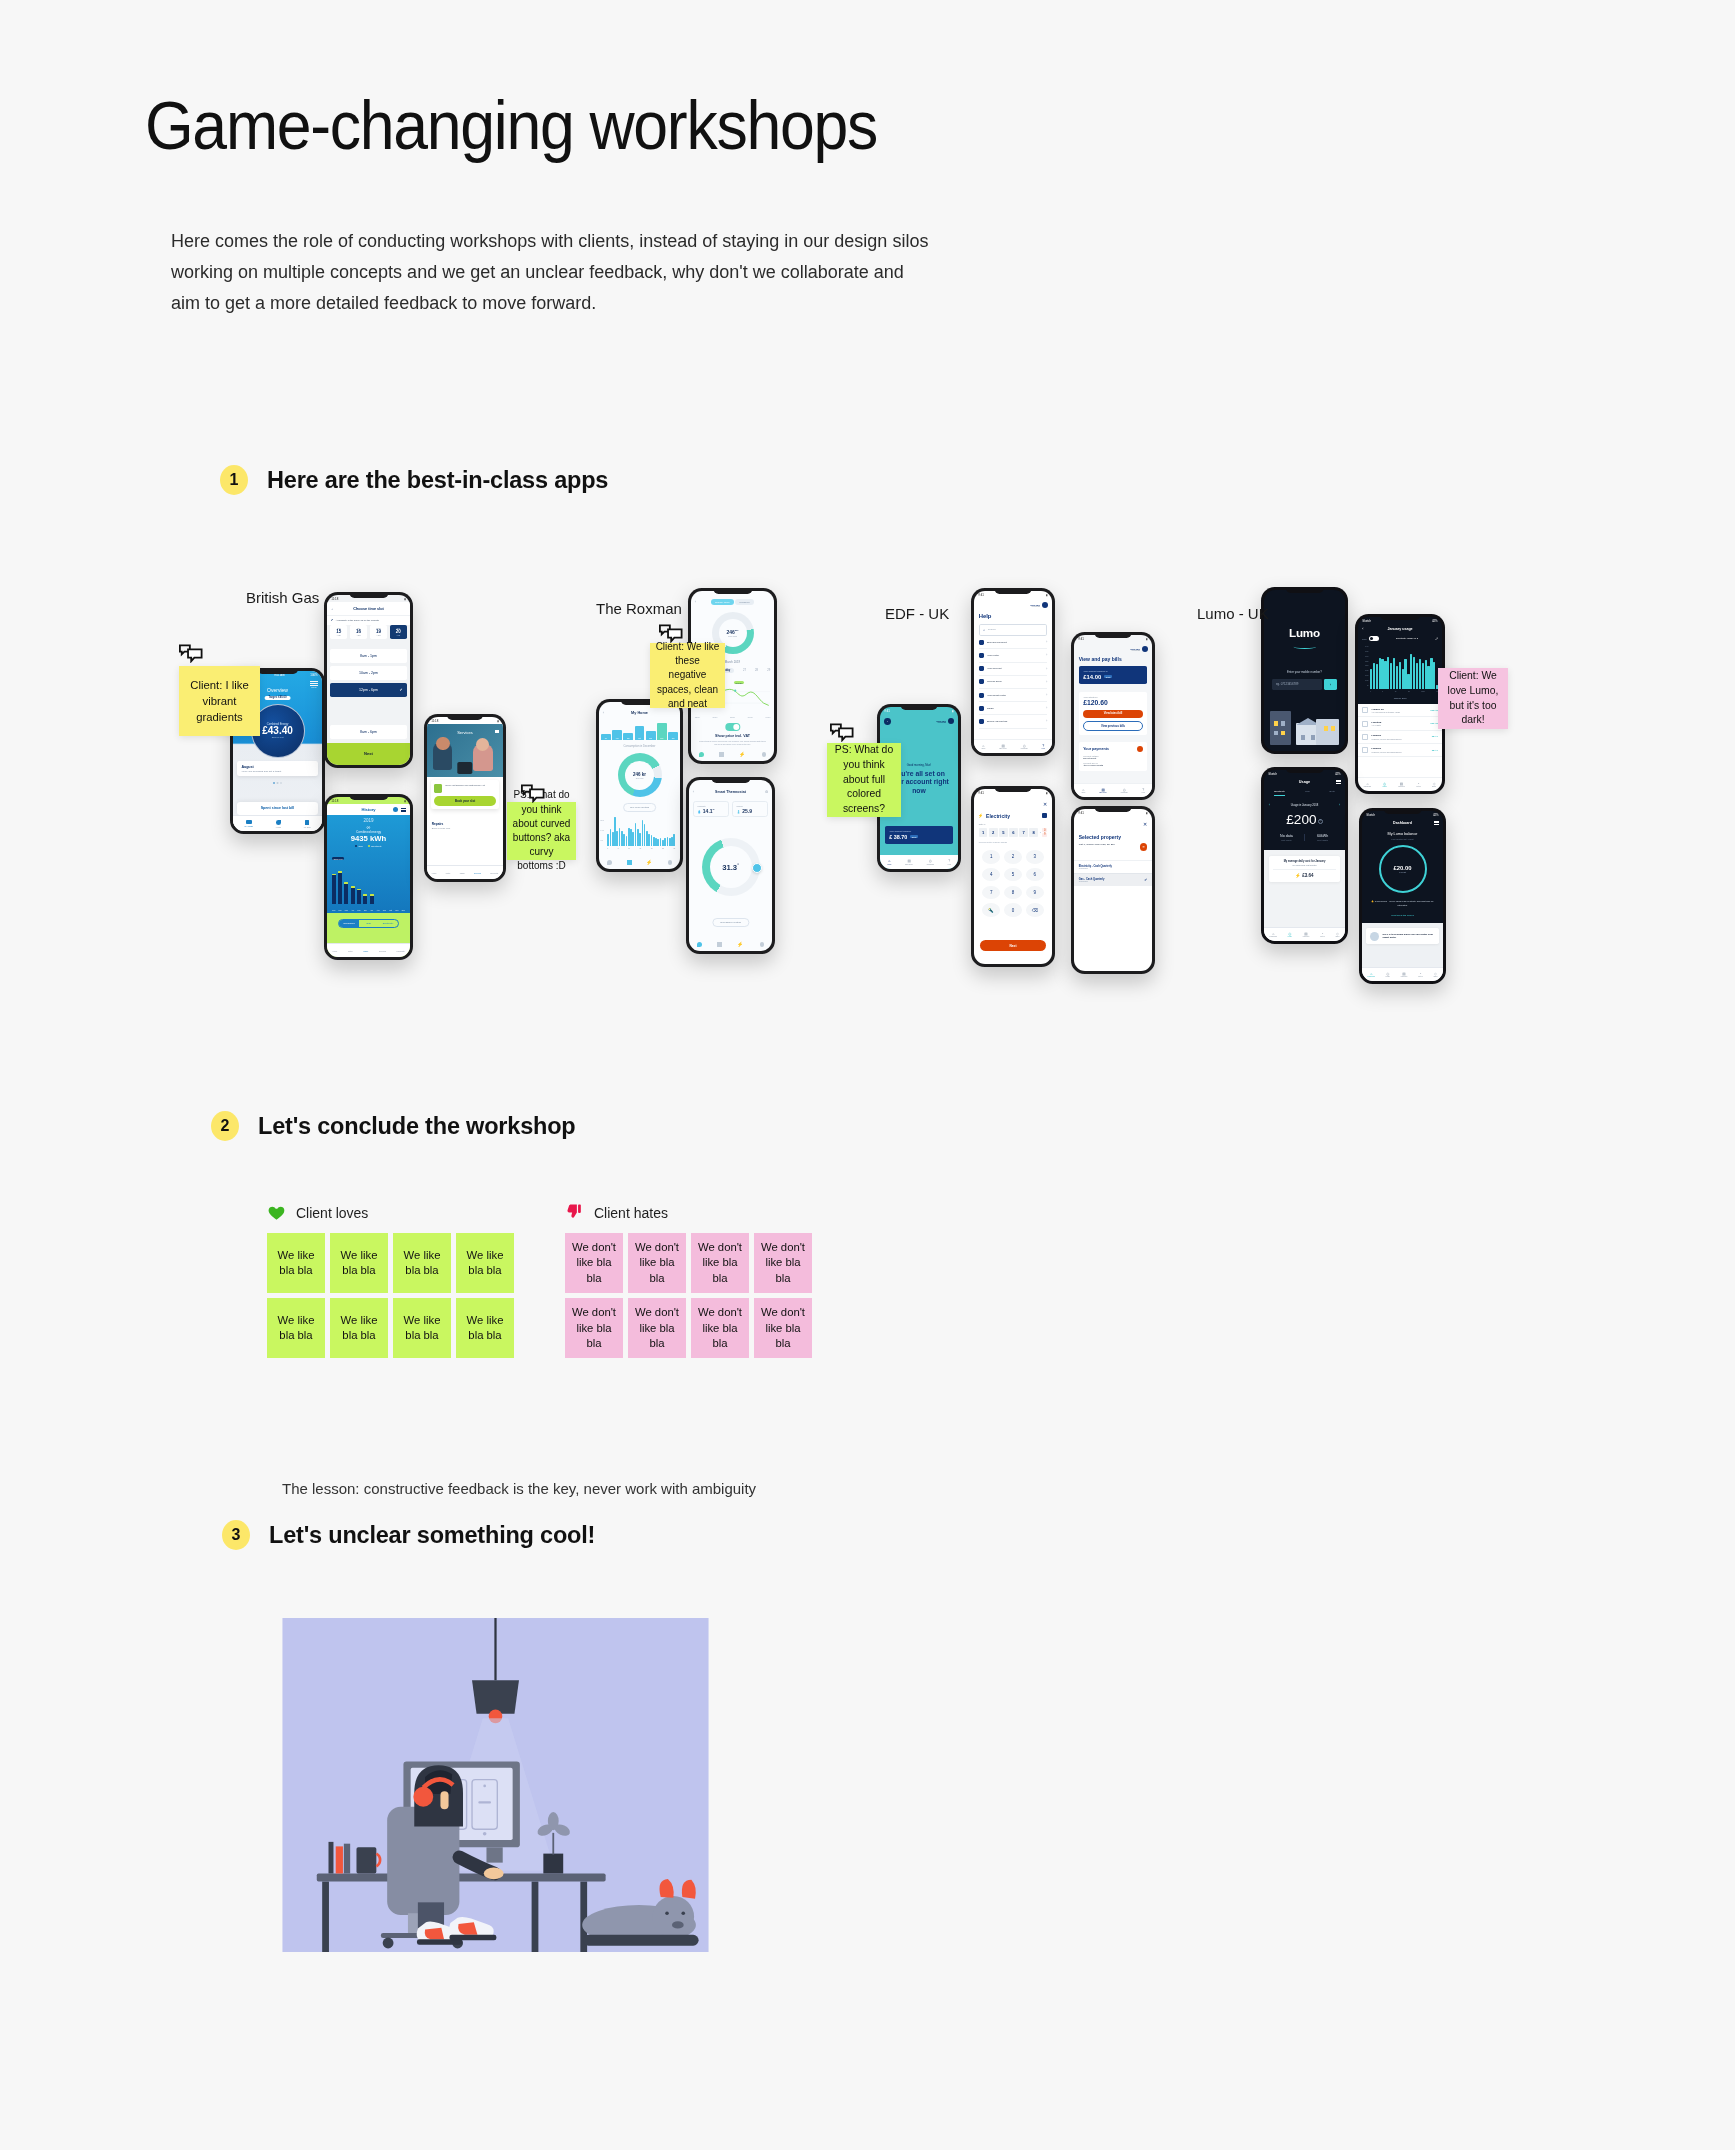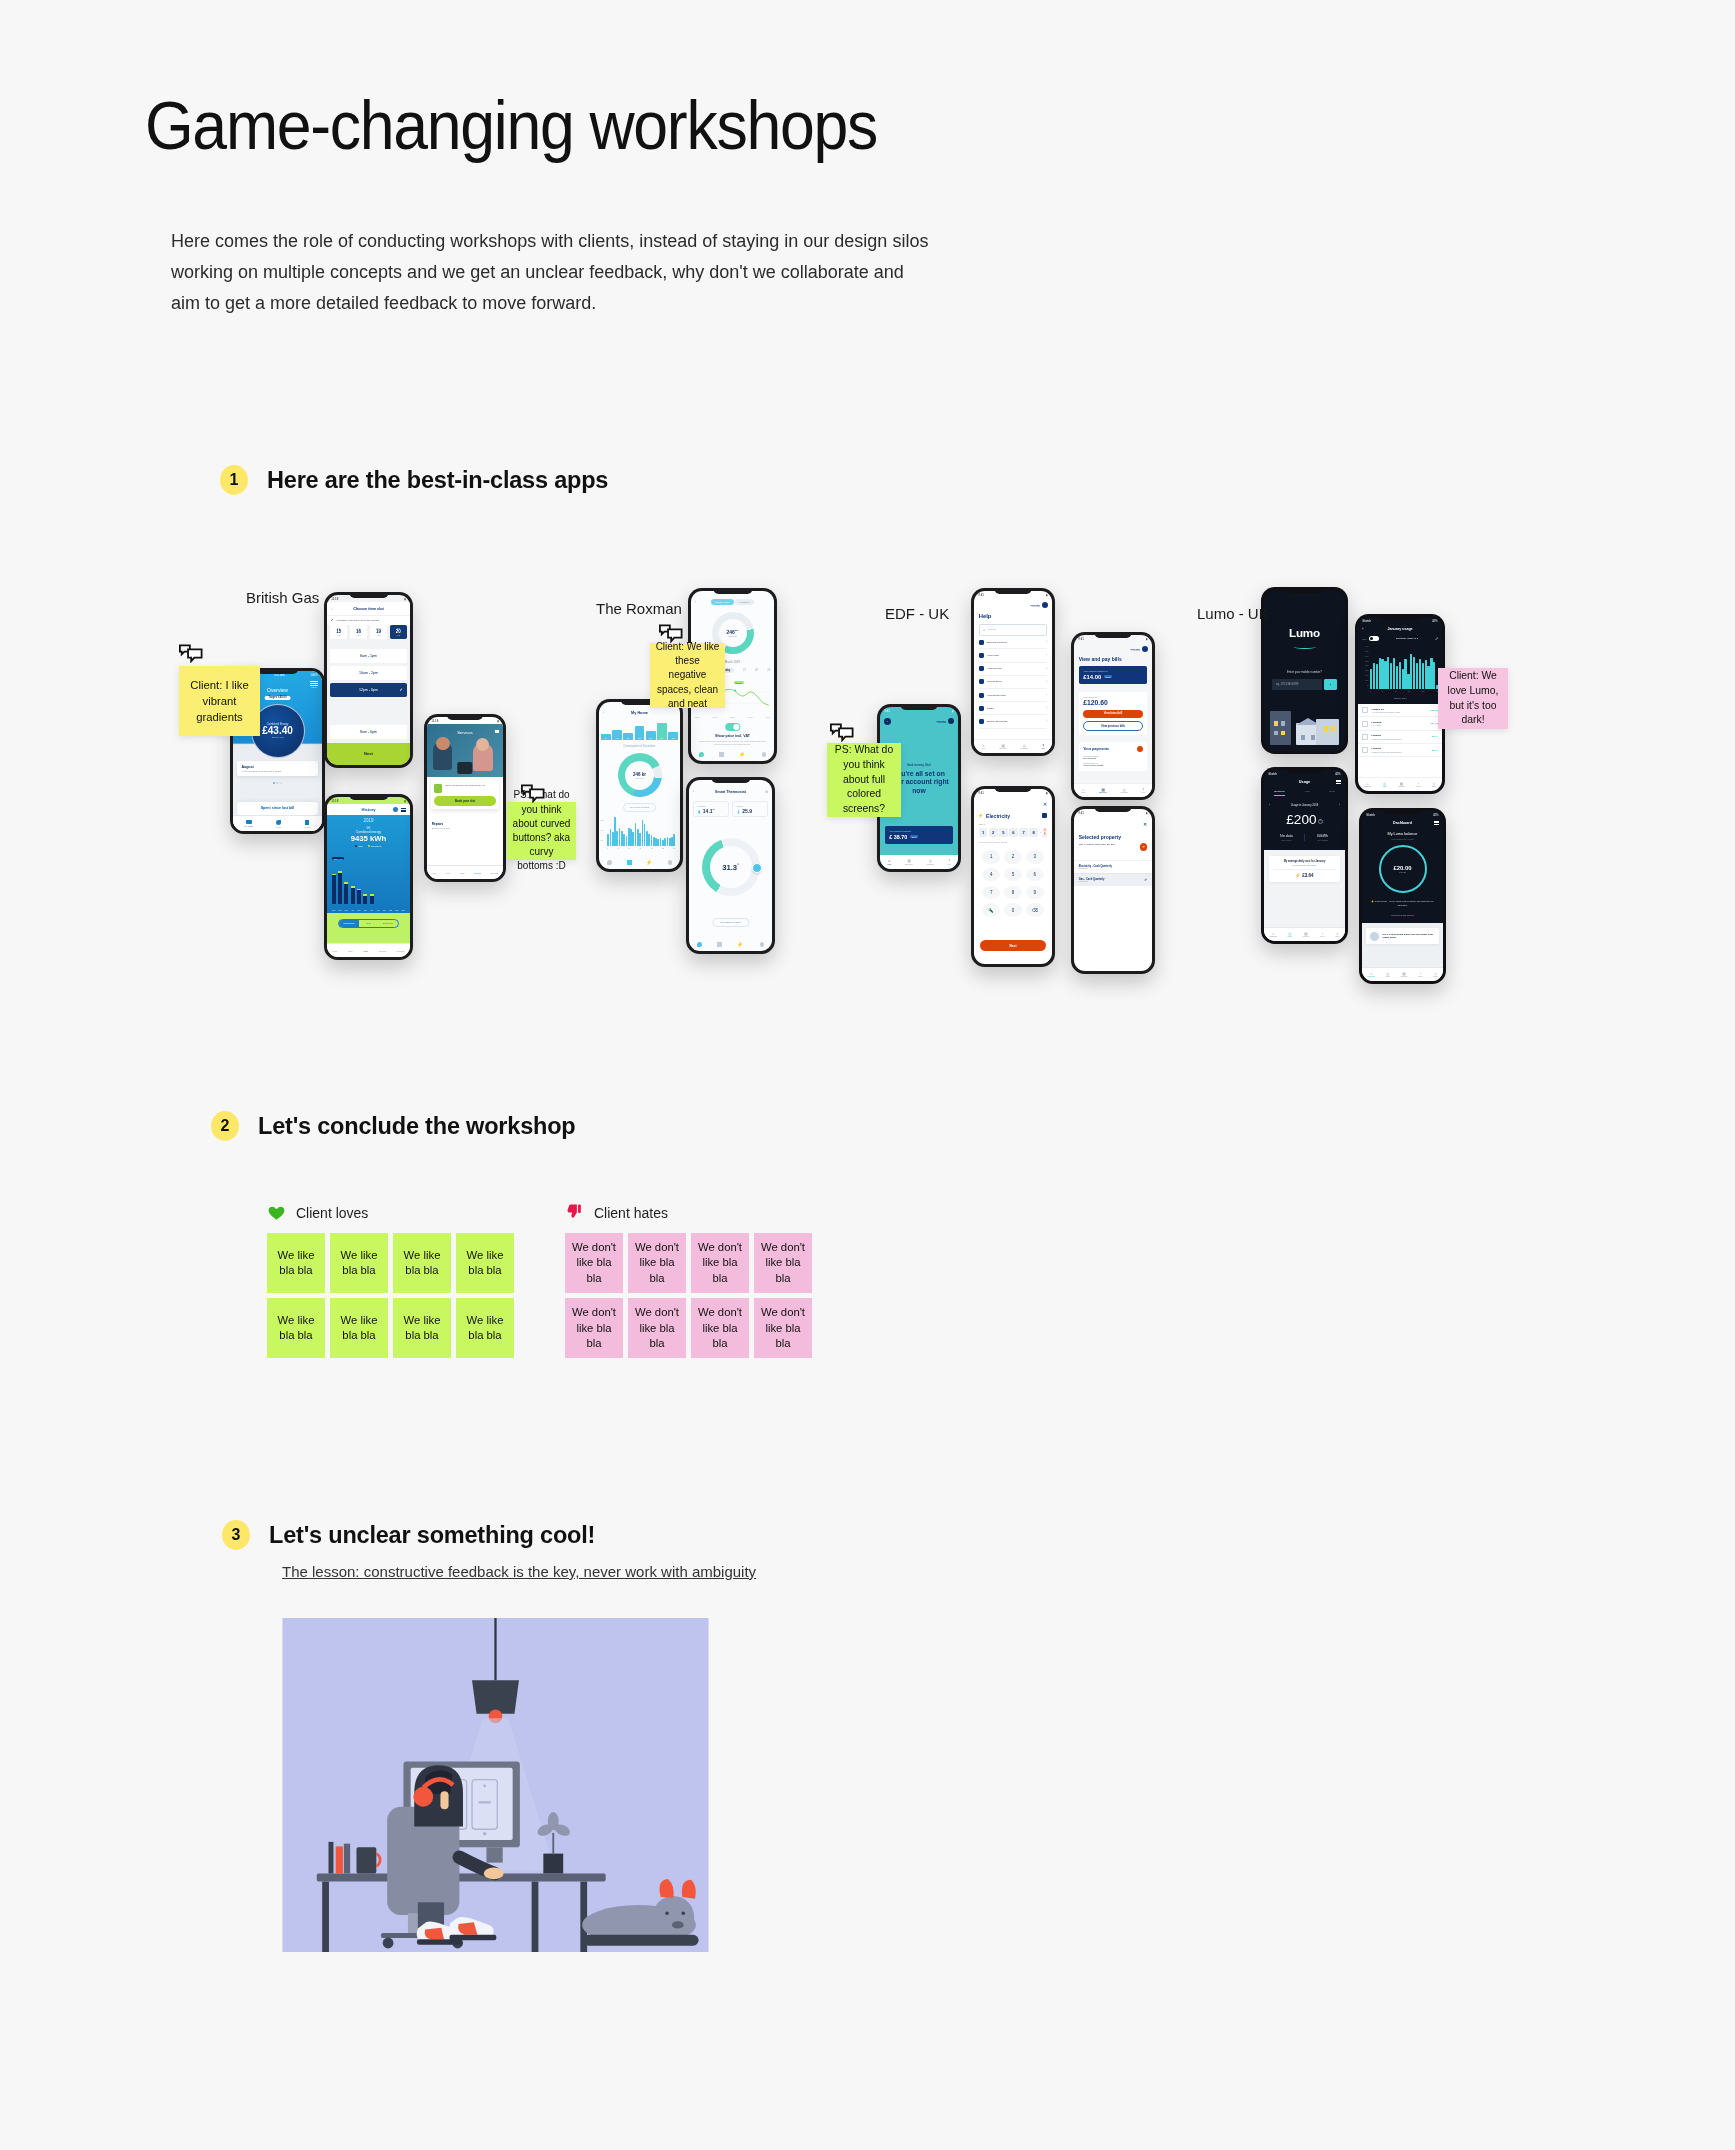--- a/index.html
+++ b/index.html
@@ -1082,21 +1082,21 @@
     <div class="note hates">We don't like bla bla</div>
     <div class="note hates">We don't like bla bla</div>
     <div class="note hates">We don't like bla bla</div>
     <div class="note hates">We don't like bla bla</div>
   </div>
 
 <div class="sec-head" style="left:222px; top:1520px;">
   <div class="sec-badge">3</div>
   <div class="sec-title">Let's unclear something cool!</div>
 </div>
-<div class="sec-sub" style="left:282px; top:1563px;text-decoration:underline;">The lesson: constructive feedback is the key, never work with ambiguity</div>
+<div class="sec-sub" style="left:282px; top:1480px;">The lesson: constructive feedback is the key, never work with ambiguity</div>
 
 <div class="illus">
   <svg width="427" height="334" viewBox="0 0 944 740">
     <rect width="944" height="740" fill="#BFC4EE"></rect>
 
     <line x1="472" y1="0" x2="472" y2="138" stroke="#2F3542" stroke-width="5"></line>
     <polygon points="420,138 524,138 514,212 430,212" fill="#3A414F"></polygon>
     <circle cx="472" cy="218" r="15" fill="#F2573D"></circle>
     <polygon points="444,222 500,222 604,560 340,560" fill="#CBCFF2" opacity="0.55"></polygon>
 

